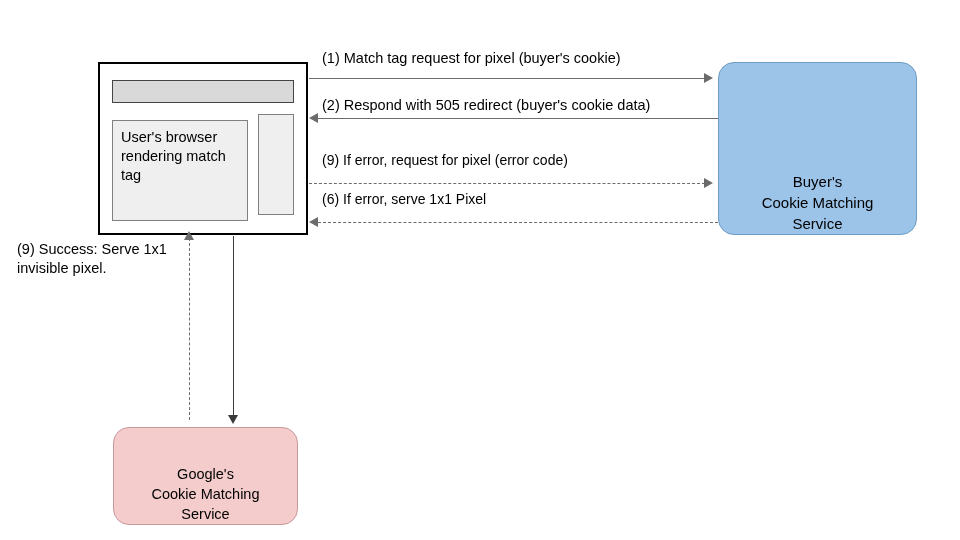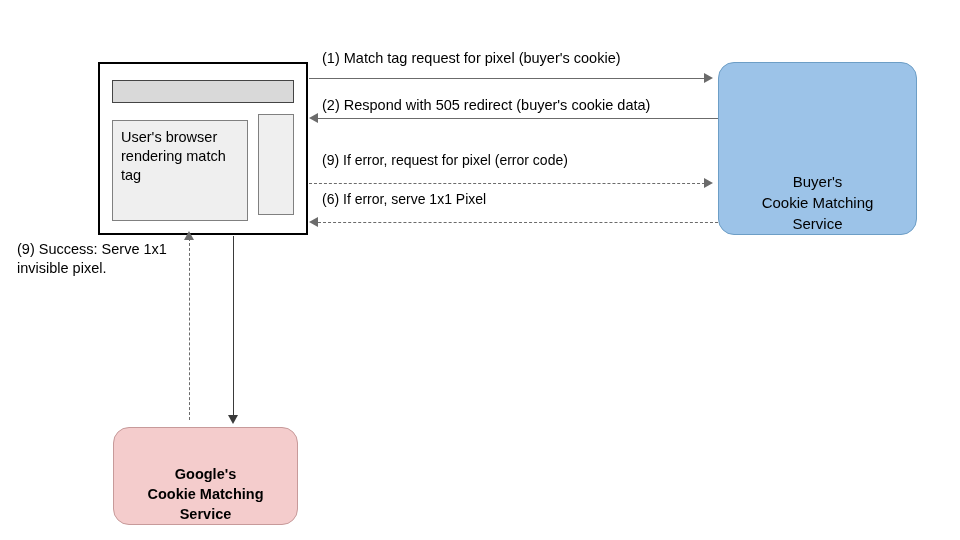--- a/index.html
+++ b/index.html
@@ -89,21 +89,20 @@
   }
   #google-service-box {
     left: 113px;
     top: 427px;
     width: 185px;
     height: 98px;
     background: #f4cccc;
     border: 1px solid #c79a9a;
     font-size: 14.5px;
     line-height: 20px;
-    font-weight: bold;
   }
 
   
   .hline {
     height: 0;
     border-top: 1.6px solid #6b6b6b;
   }
   .hline.dashed {
     border-top: 1.6px dashed #6b6b6b;
   }

